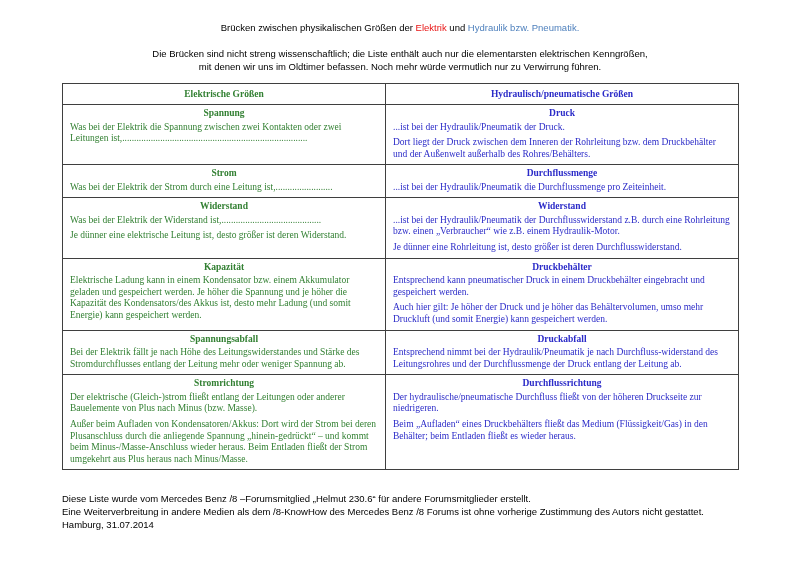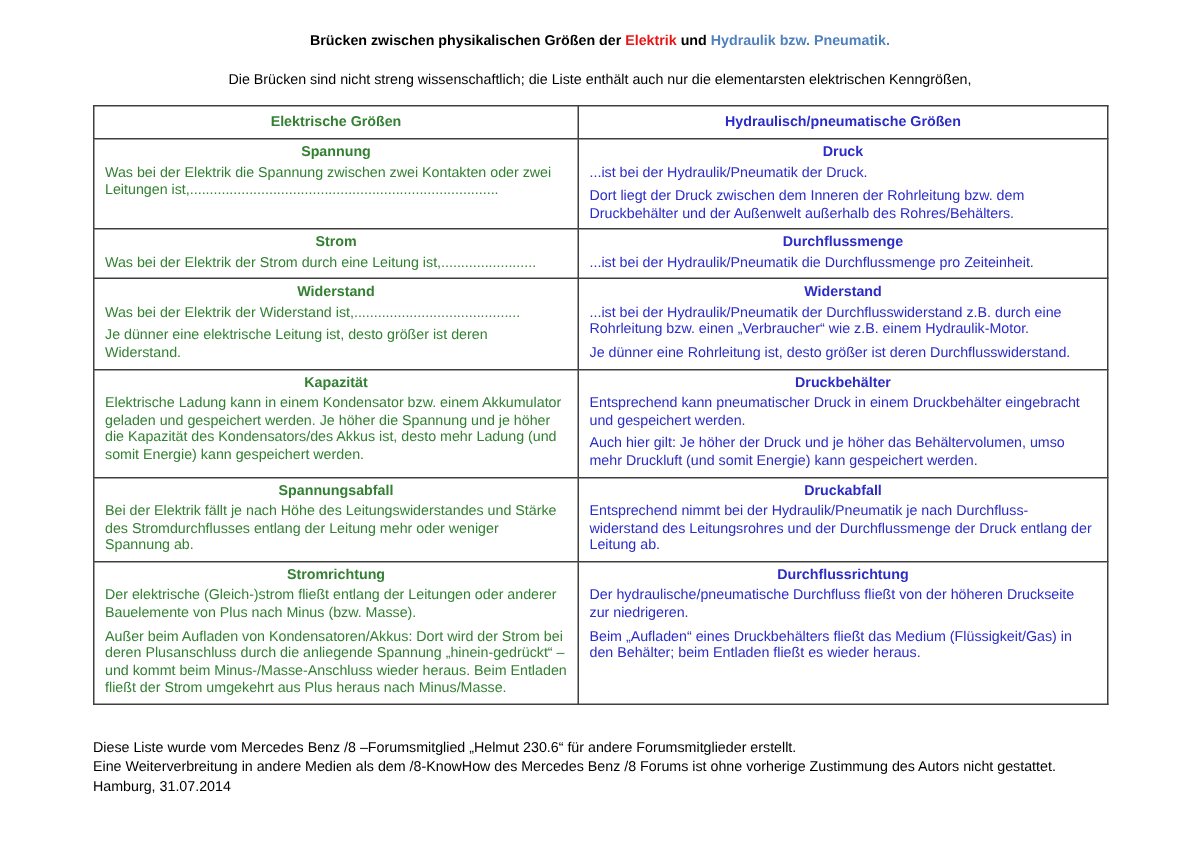--- a/index.html
+++ b/index.html
@@ -23,34 +23,35 @@
     --titleblue: #4f81bd;
     --border: #3f3f3f;
   }
   .intro {
     padding-top: 21px;
     text-align: center;
     line-height: 13px;
   }
   .intro p { margin: 0; }
   .intro .second { margin-top: 13px; text-align: center; }
-  .bold { font-weight: bold; }
+  .bold { font-weight: normal; }
   .red { color: var(--red); }
   .titleblue { color: var(--titleblue); }
 
   table.bridge {
     border-collapse: collapse;
     table-layout: fixed;
     width: 676px;
     margin: 10px 0 0 62px;
   }
   .bridge th, .bridge td {
     border: 1px solid var(--border);
     vertical-align: top;
     padding: 2px 7px 4px 7px;
+    font-family: Liberation Serif, serif;
   }
   .bridge th {
     font-weight: bold;
     text-align: center;
     padding: 5px 4px;
   }
   .col-e { color: var(--green); }
   .col-h { color: var(--blue); }
   .cell-title {
     font-weight: bold;
@@ -70,20 +71,21 @@
     line-height: 13px;
   }
   .footer p { margin: 0; }
 </style>
 </head>
 <body>
 
 <div class="intro">
   <p class="bold"><span>Brücken zwischen physikalischen Größen der </span><span class="red">Elektrik</span><span> und </span><span class="titleblue">Hydraulik bzw. Pneumatik.</span></p>
   <p class="second">Die Brücken sind nicht streng wissenschaftlich; die Liste enthält auch nur die elementarsten elektrischen Kenngrößen,</p>
+  <p>mit denen wir uns im Oldtimer befassen. Noch mehr würde vermutlich nur zu Verwirrung führen.</p>
 </div>
 
 <table class="bridge">
   <colgroup>
     <col style="width:323px">
     <col style="width:353px">
   </colgroup>
   <tbody>
       <tr>
     <th class="col-e">Elektrische Größen</th>

